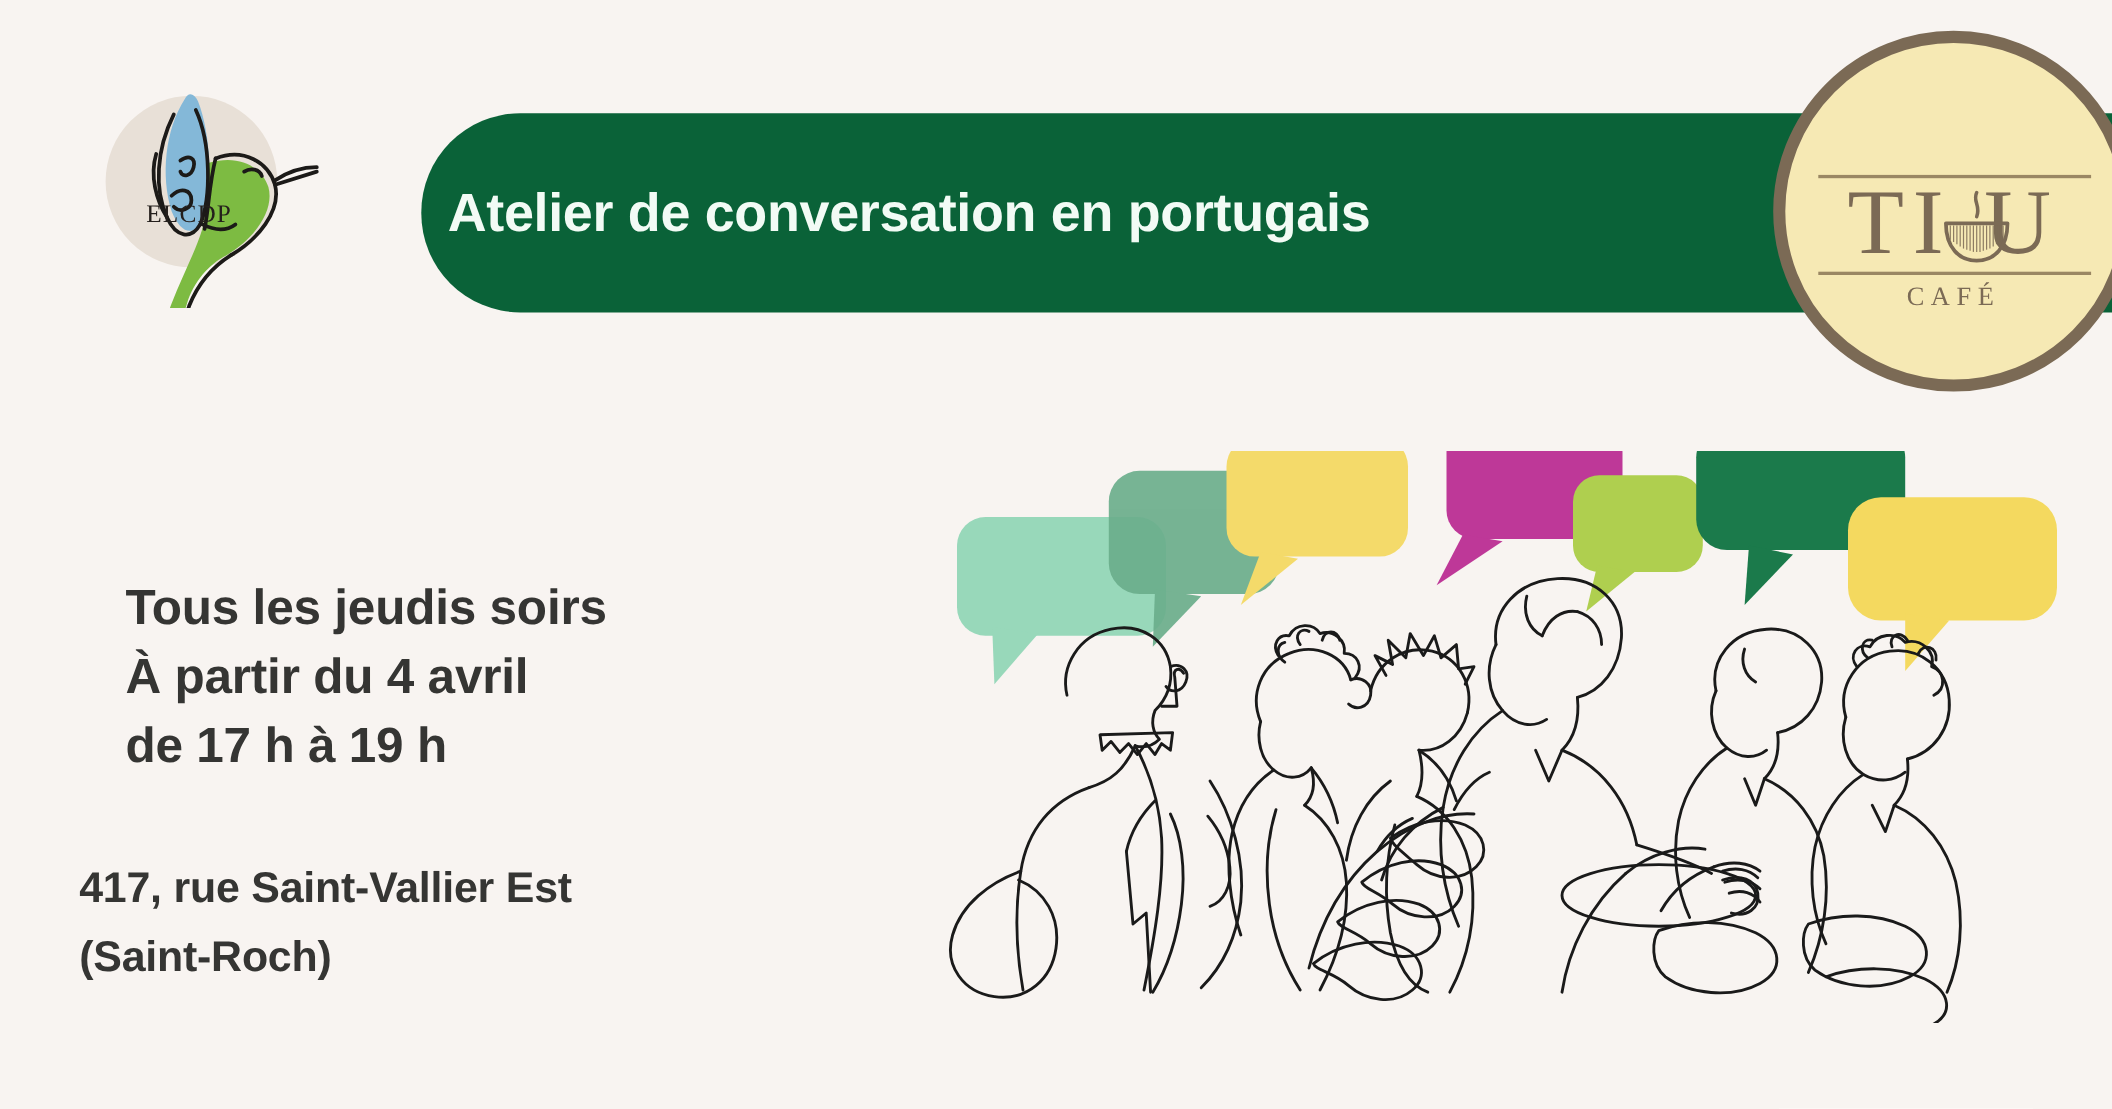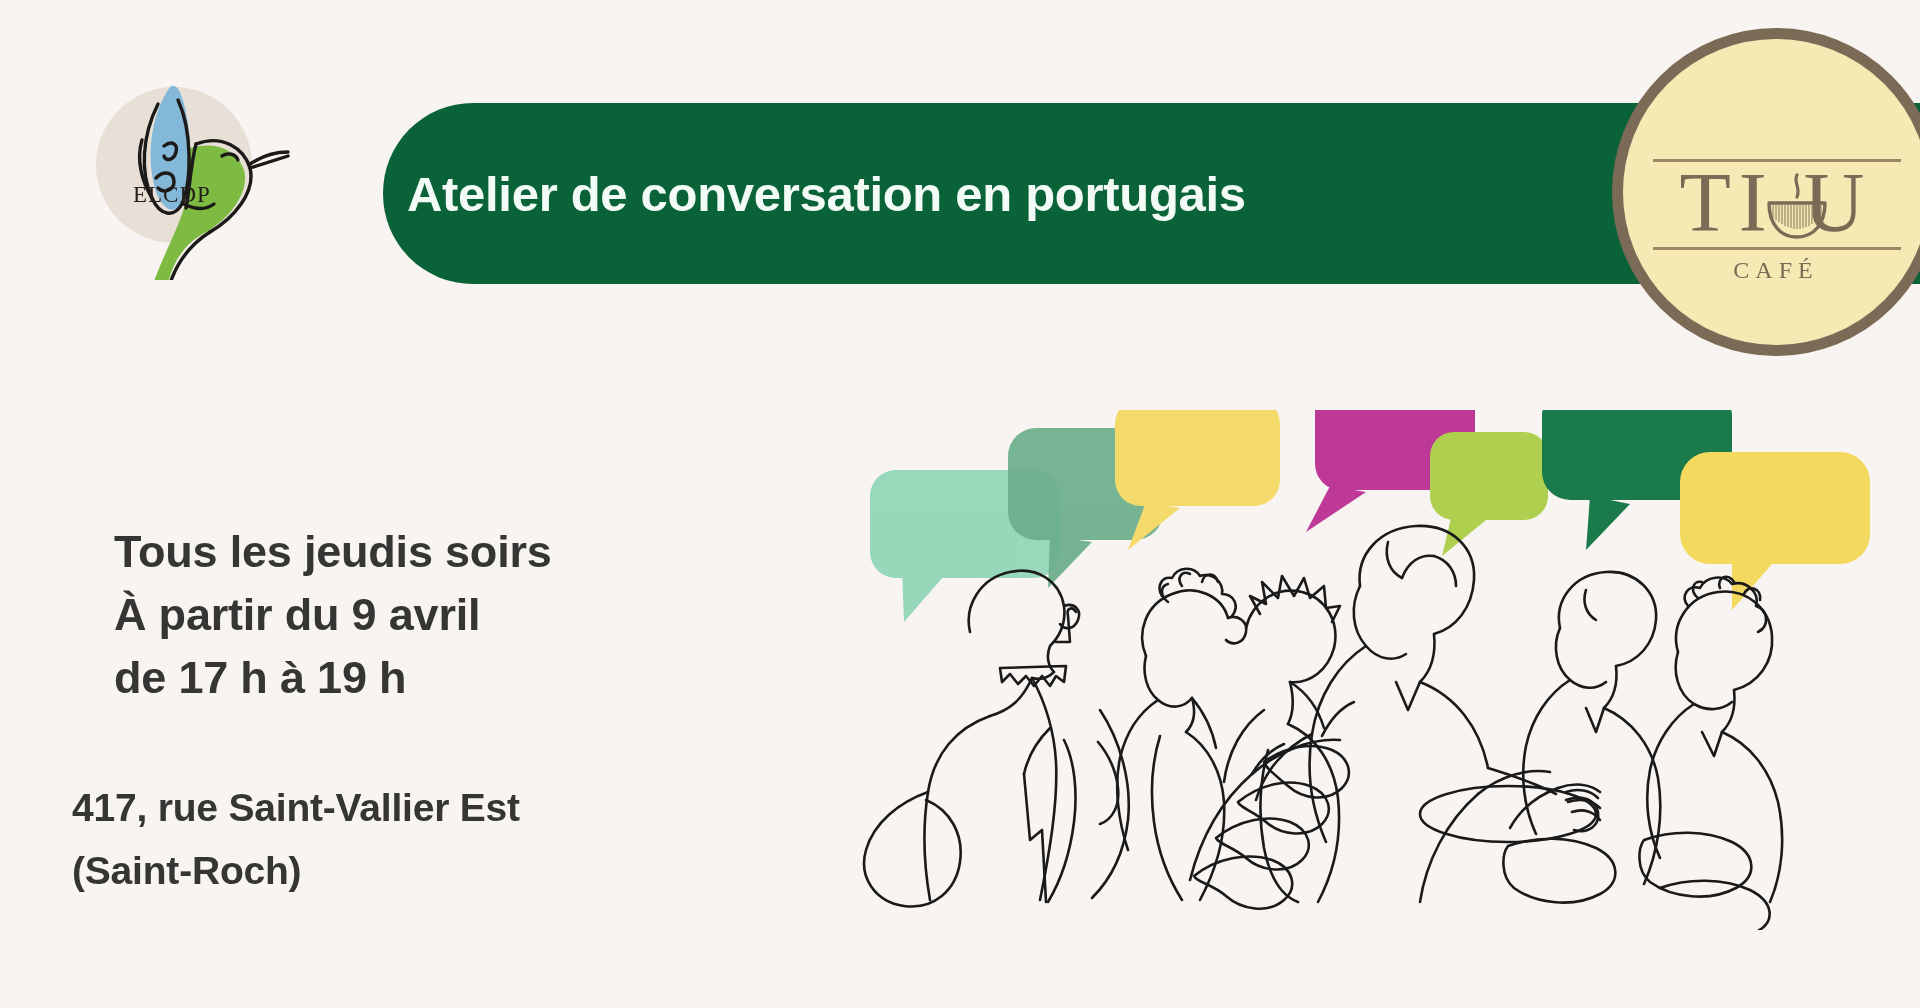--- a/index.html
+++ b/index.html
@@ -208,21 +208,21 @@
           <line x1="60" y1="32" x2="60" y2="45"></line>
         </g>
       </svg>
       <div id="tizu-rule-bottom"></div>
       <div id="tizu-sub">CAFÉ</div>
     </div>
   </div>
 
   <div id="info-block">
     <div class="info-line">Tous les jeudis soirs</div>
-    <div class="info-line">À partir du 9 avril</div>
+    <div class="info-line">À partir du 4 avril</div>
     <div class="info-line">de 17 h à 19 h</div>
   </div>
 
   <div id="address-block">
     <div class="addr-line">417, rue Saint-Vallier Est</div>
     <div class="addr-line">(Saint-Roch)</div>
   </div>
 
   <svg id="illustration" viewBox="0 0 1010 520">
 

